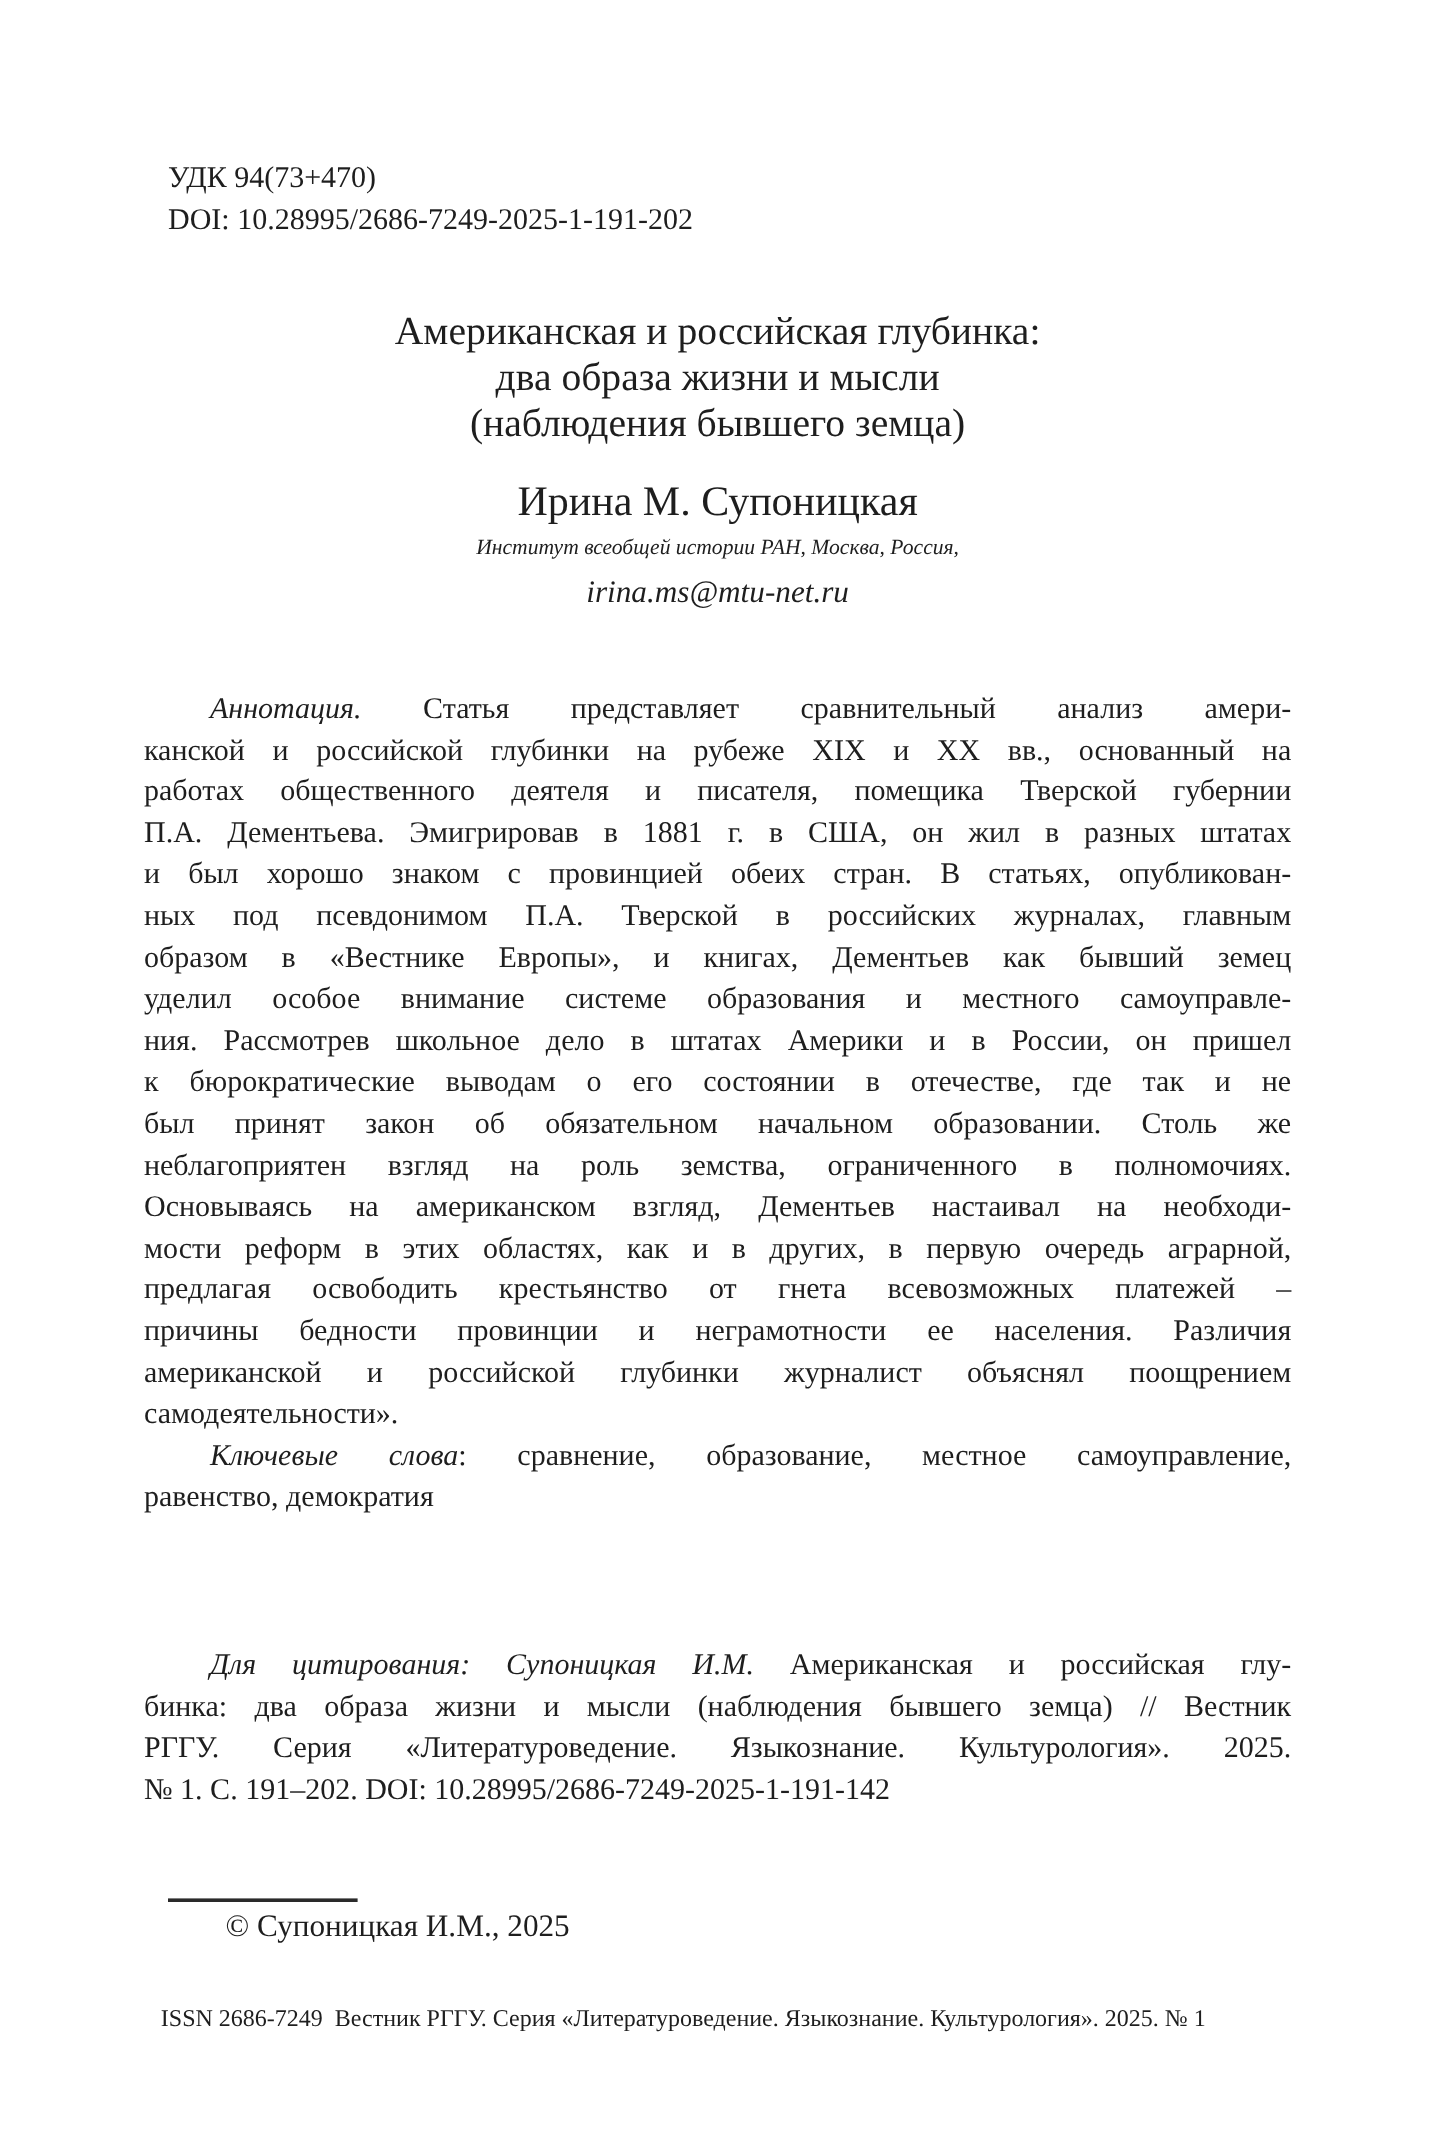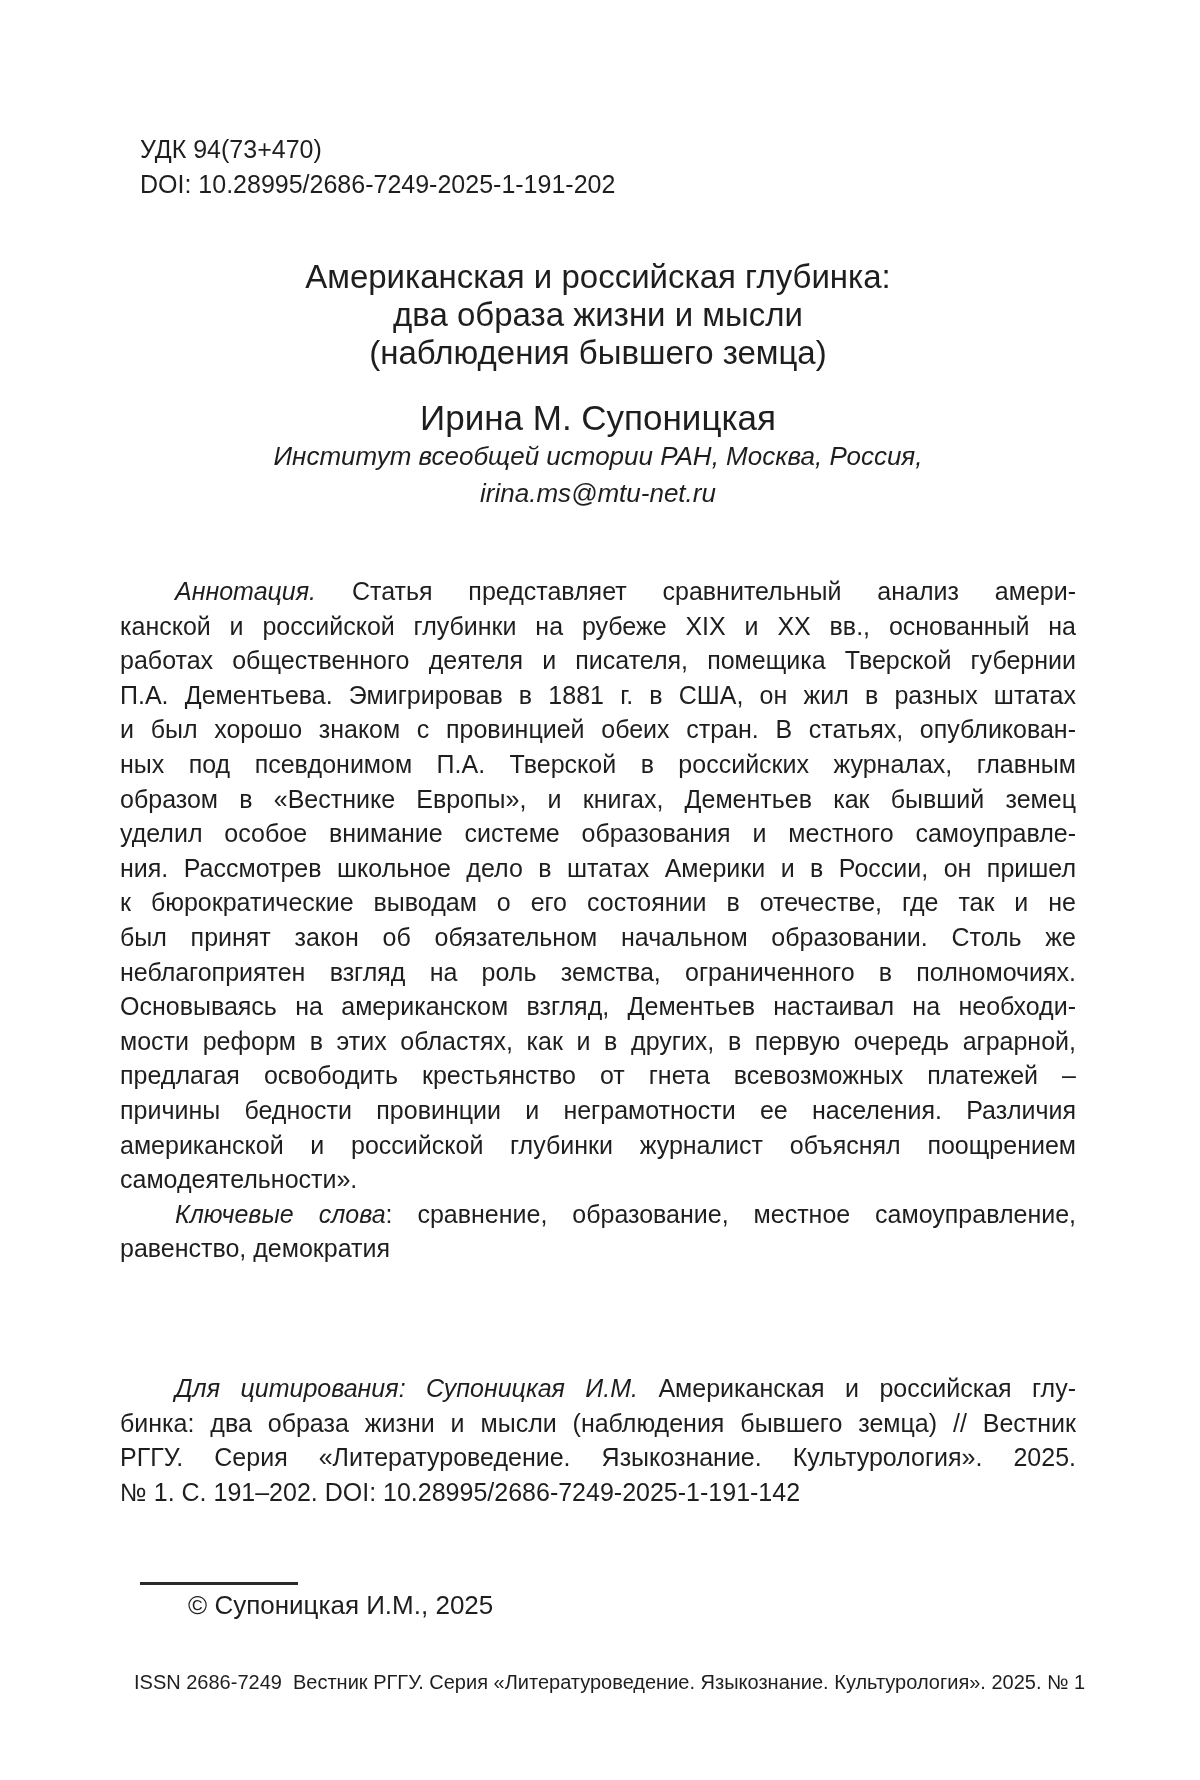--- a/index.html
+++ b/index.html
@@ -3,32 +3,32 @@
 <meta charset="utf-8">
 <style>
   html, body { margin: 0; padding: 0; background: #e8e8e8; }
   .page {
     position: relative;
     width: 1200px;
     height: 1780px;
     margin: 0 auto;
     background: #ffffff;
     color: #1e1e1e;
-    font-family: Liberation Sans, sans-serif;
+    font-family: Liberation Serif, serif;
     overflow: hidden;
   }
   .abs { position: absolute; }
   .udc-block { top: 132px; left: 140px; font-size: 25px; line-height: 32px; }
   .title-block {
     top: 258px; left: 120px; width: 956px;
     text-align: center; font-size: 33px; line-height: 38px;
   }
   .author-block { top: 398px; left: 120px; width: 956px; text-align: center; }
   .author-name { font-size: 35px; line-height: 40px; }
-  .author-affil { font-size: 26px; line-height: 37px; font-style: italic; }
+  .author-affil { font-size: 18px; line-height: 37px; font-style: italic; }
   .author-email { font-size: 26px; line-height: 37px; font-style: italic; }
   .body-block { left: 120px; width: 956px; font-size: 25px; margin-top: 34px; }
   .abstract-block { top: 540px; }
   .citation-block { top: 1337px; }
   .line { line-height: 34.6px; }
   .j { text-align: justify; text-align-last: justify; text-justify: inter-word; }
   .indent { text-indent: 55px; }
   .it { font-style: italic; }
   .copyright-rule {
     top: 1582px; left: 140px; width: 158px; height: 0;

